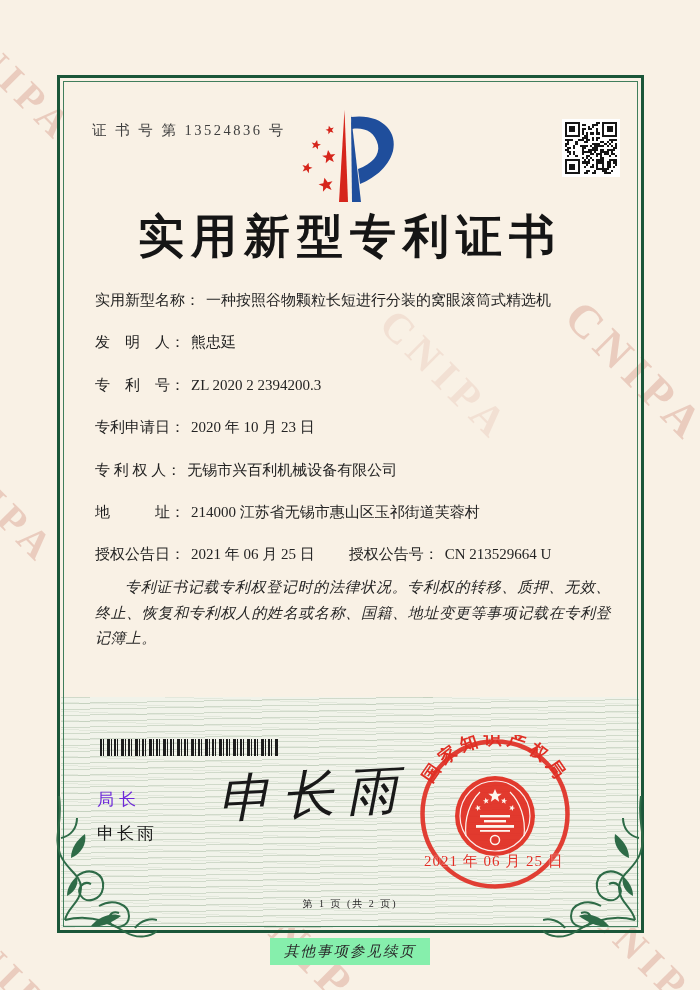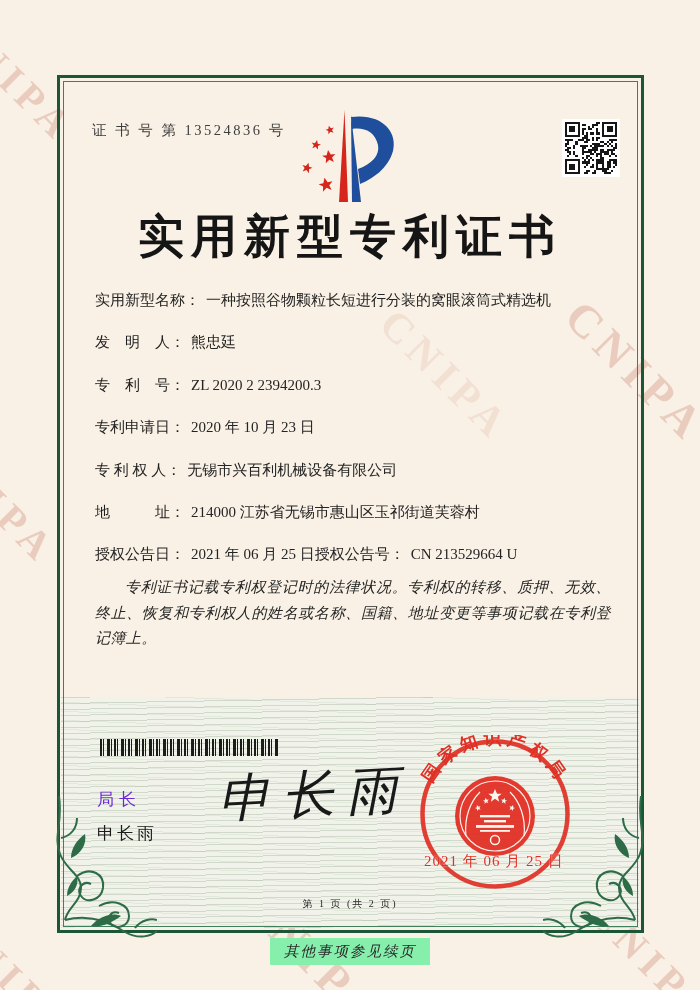--- a/index.html
+++ b/index.html
@@ -28,21 +28,21 @@
            letter-spacing:2.5px;color:#3e3e3e;}
   .qr{position:absolute;z-index:4;left:562px;top:119px;width:56px;height:56px;background:#fff;padding:1px;}
   .logo{position:absolute;z-index:4;left:294px;top:106px;}
   .title{position:absolute;z-index:4;left:0;right:0;top:206px;text-align:center;
          font-size:46px;font-weight:bold;letter-spacing:7px;color:#151515;}
 
   .rows{position:absolute;z-index:4;left:95px;top:291px;width:518px;font-size:15px;color:#242424;}
   .row{height:20px;margin-bottom:22.4px;white-space:nowrap;}
   .row .lb{color:#1f1f1f;}
   .row .val{margin-left:6px;}
-  .pair2{}
+  .pair2{margin-left:34px;}
 
   .paras{position:absolute;z-index:4;left:95px;top:575px;width:516px;font-size:15px;
          line-height:25.5px;color:#262626;font-style:italic;letter-spacing:0.4px;text-align:justify;}
   .paras p{margin:0;text-indent:2em;}
 
   .barcode{position:absolute;z-index:4;left:100px;top:739px;width:178px;height:17px;
      background:repeating-linear-gradient(90deg,#1c1c1c 0 2px,rgba(0,0,0,0) 2px 3px,
         #1c1c1c 3px 4px,rgba(0,0,0,0) 4px 7px,#1c1c1c 7px 10px,rgba(0,0,0,0) 10px 11px,
         #1c1c1c 11px 12px,rgba(0,0,0,0) 12px 14px);}
 

